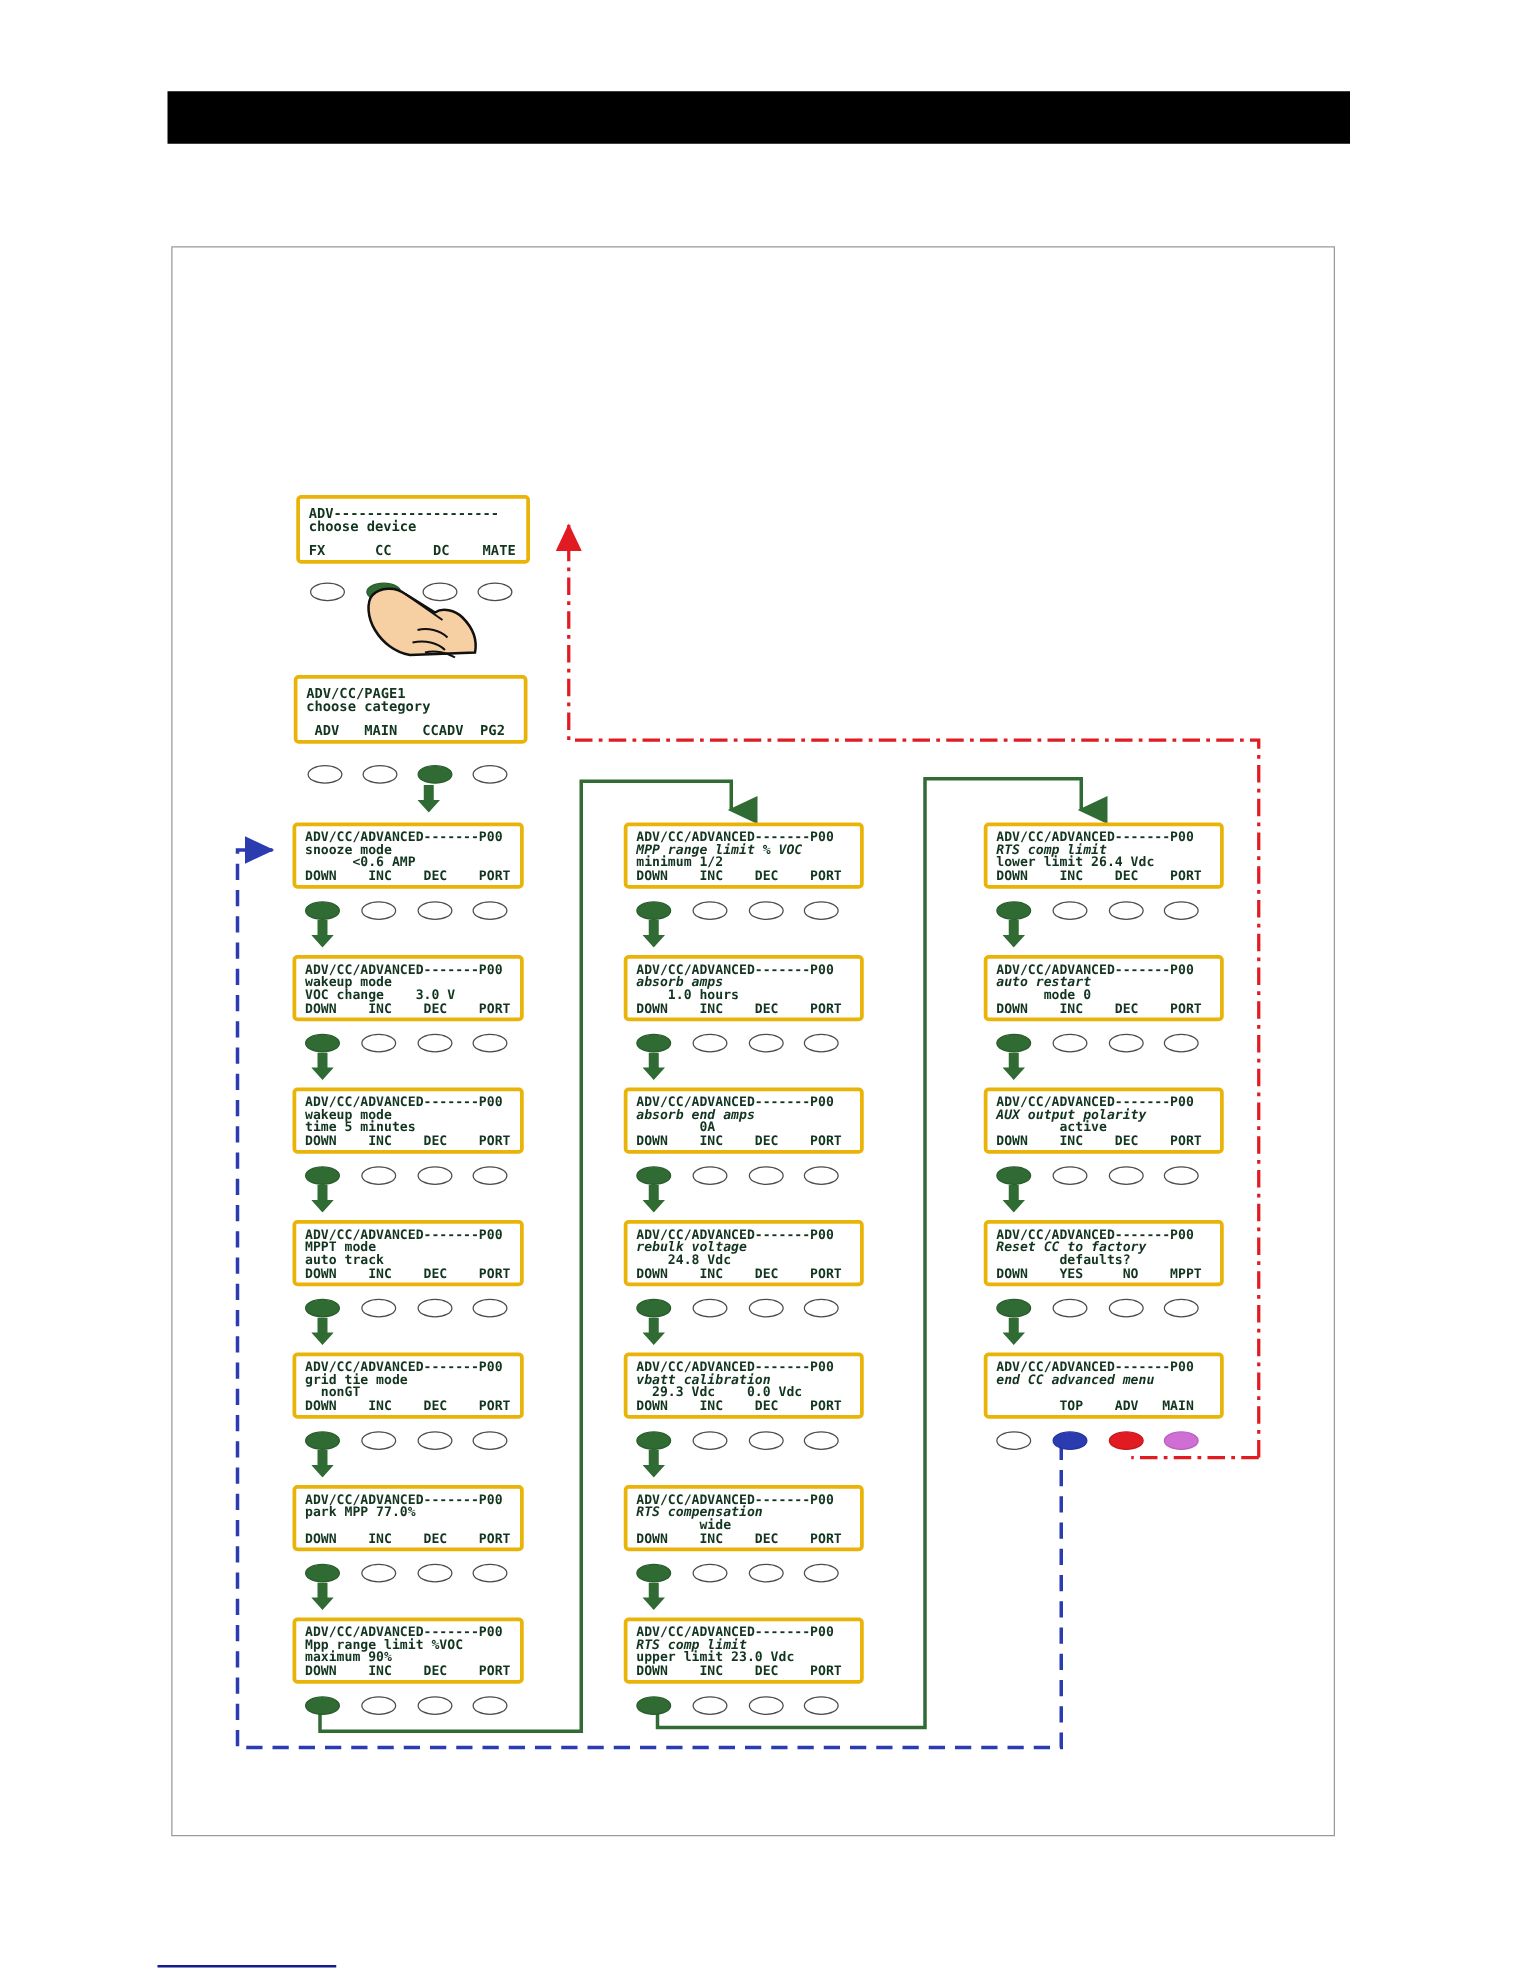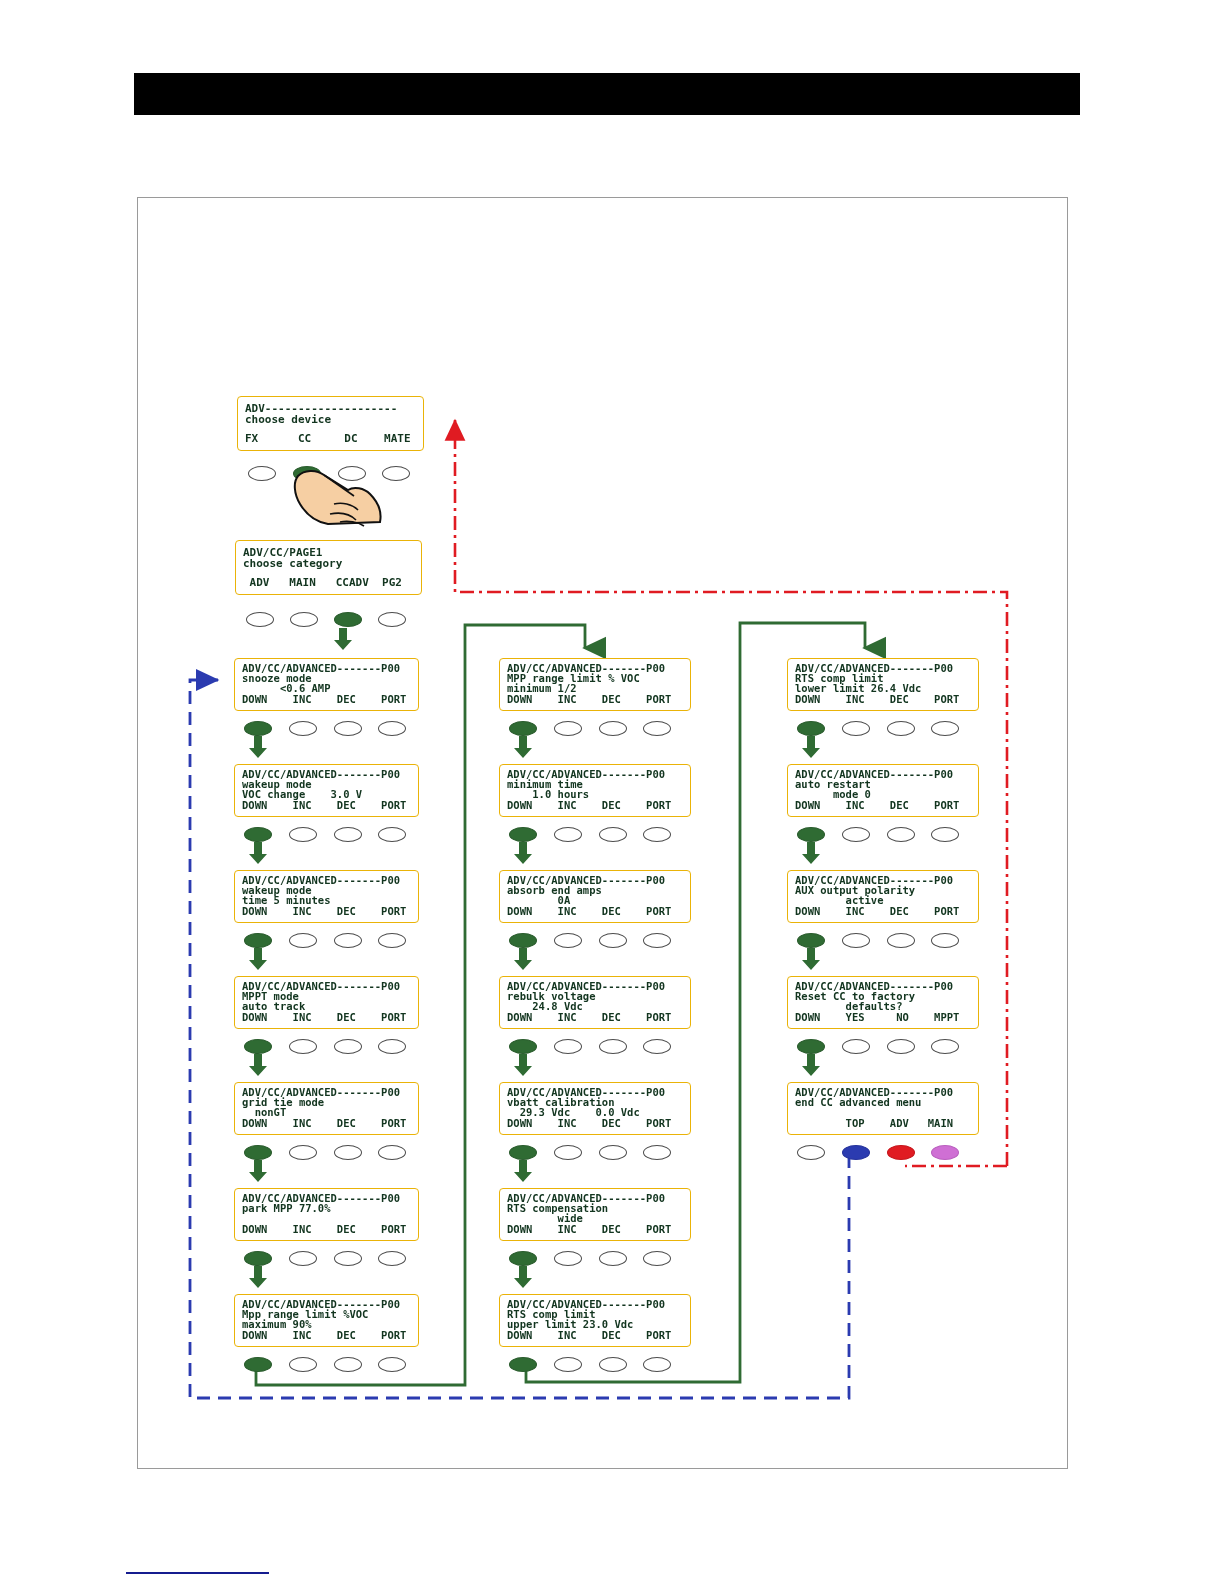--- a/index.html
+++ b/index.html
@@ -5,35 +5,35 @@
   html,body{margin:0;padding:0;background:#ffffff;}
   body{width:1224px;height:1584px;position:relative;font-family:"DejaVu Sans",sans-serif;overflow:hidden;}
 
   .header-bar{position:absolute;left:134px;top:73px;width:946px;height:42px;background:#000000;}
 
   .page-frame{position:absolute;left:137px;top:197px;width:931px;height:1272px;border:1px solid #9a9a9a;background:#ffffff;box-sizing:border-box;}
 
   .footer-rule{position:absolute;left:126px;top:1572px;width:143px;height:2px;background:#151c8f;}
 
   
-  .lcd{position:absolute;box-sizing:border-box;border:1px solid #eab308;border-radius:4px;background:#ffffff;
+  .lcd{position:absolute;box-sizing:border-box;border:3px solid #eab308;border-radius:4px;background:#ffffff;
        font-family:"DejaVu Sans Mono","Liberation Mono",monospace;color:#12351f;}
   .lcd .ln{position:absolute;left:7px;white-space:pre;font-weight:bold;letter-spacing:0px;}
 
   .lcd.w185{width:185px;height:53px;}
   .lcd.w185 .ln{font-size:10.5px;line-height:11px;}
   .lcd.w185 .l1{top:4px;}
   .lcd.w185 .l2{top:14px;}
   .lcd.w185 .l3{top:24px;}
   .lcd.w185 .l4{top:35px;}
 
   .lcd.wide{width:192px;height:53px;}
   .lcd.wide .ln{font-size:10.5px;line-height:11px;}
   .lcd.wide .l1{top:4px;}
-  .lcd.wide .l2{top:14px;}
+  .lcd.wide .l2{top:14px;font-style:italic;}
   .lcd.wide .l3{top:24px;}
   .lcd.wide .l4{top:35px;}
 
   .lcd.top{width:187px;height:55px;}
   .lcd.top .ln{font-size:11px;line-height:12px;}
   .lcd.top .l1{top:6px;}
   .lcd.top .l2{top:17px;}
   .lcd.top .l4{top:36px;}
 
   
@@ -258,21 +258,21 @@
       <div class="btn" style="left: 90px; top: 0px;"></div>
       <div class="btn" style="left: 134px; top: 0px;"></div>
     </div>
     <div class="darrow" style="left: 514px; top: 736px;">
       <svg viewBox="0 0 18 22">
         <path d="M5,0 H13 V12 H18 L9,22 L0,12 H5 Z" fill="#2f6b33"></path>
       </svg>
     </div>
     <div class="lcd wide" style="left: 499px; top: 764px;">
       <div class="ln l1">ADV/CC/ADVANCED-------P00</div>
-      <div class="ln l2">minimum time</div>
+      <div class="ln l2">absorb amps</div>
       <div class="ln l3">    1.0 hours</div>
       <div class="ln l4">DOWN    INC    DEC    PORT</div>
     </div>
     <div class="btnrow" style="left: 509px; top: 827px;">
       <div class="btn green" style="left: 0px; top: 0px;"></div>
       <div class="btn" style="left: 45px; top: 0px;"></div>
       <div class="btn" style="left: 90px; top: 0px;"></div>
       <div class="btn" style="left: 134px; top: 0px;"></div>
     </div>
     <div class="darrow" style="left: 514px; top: 842px;">

